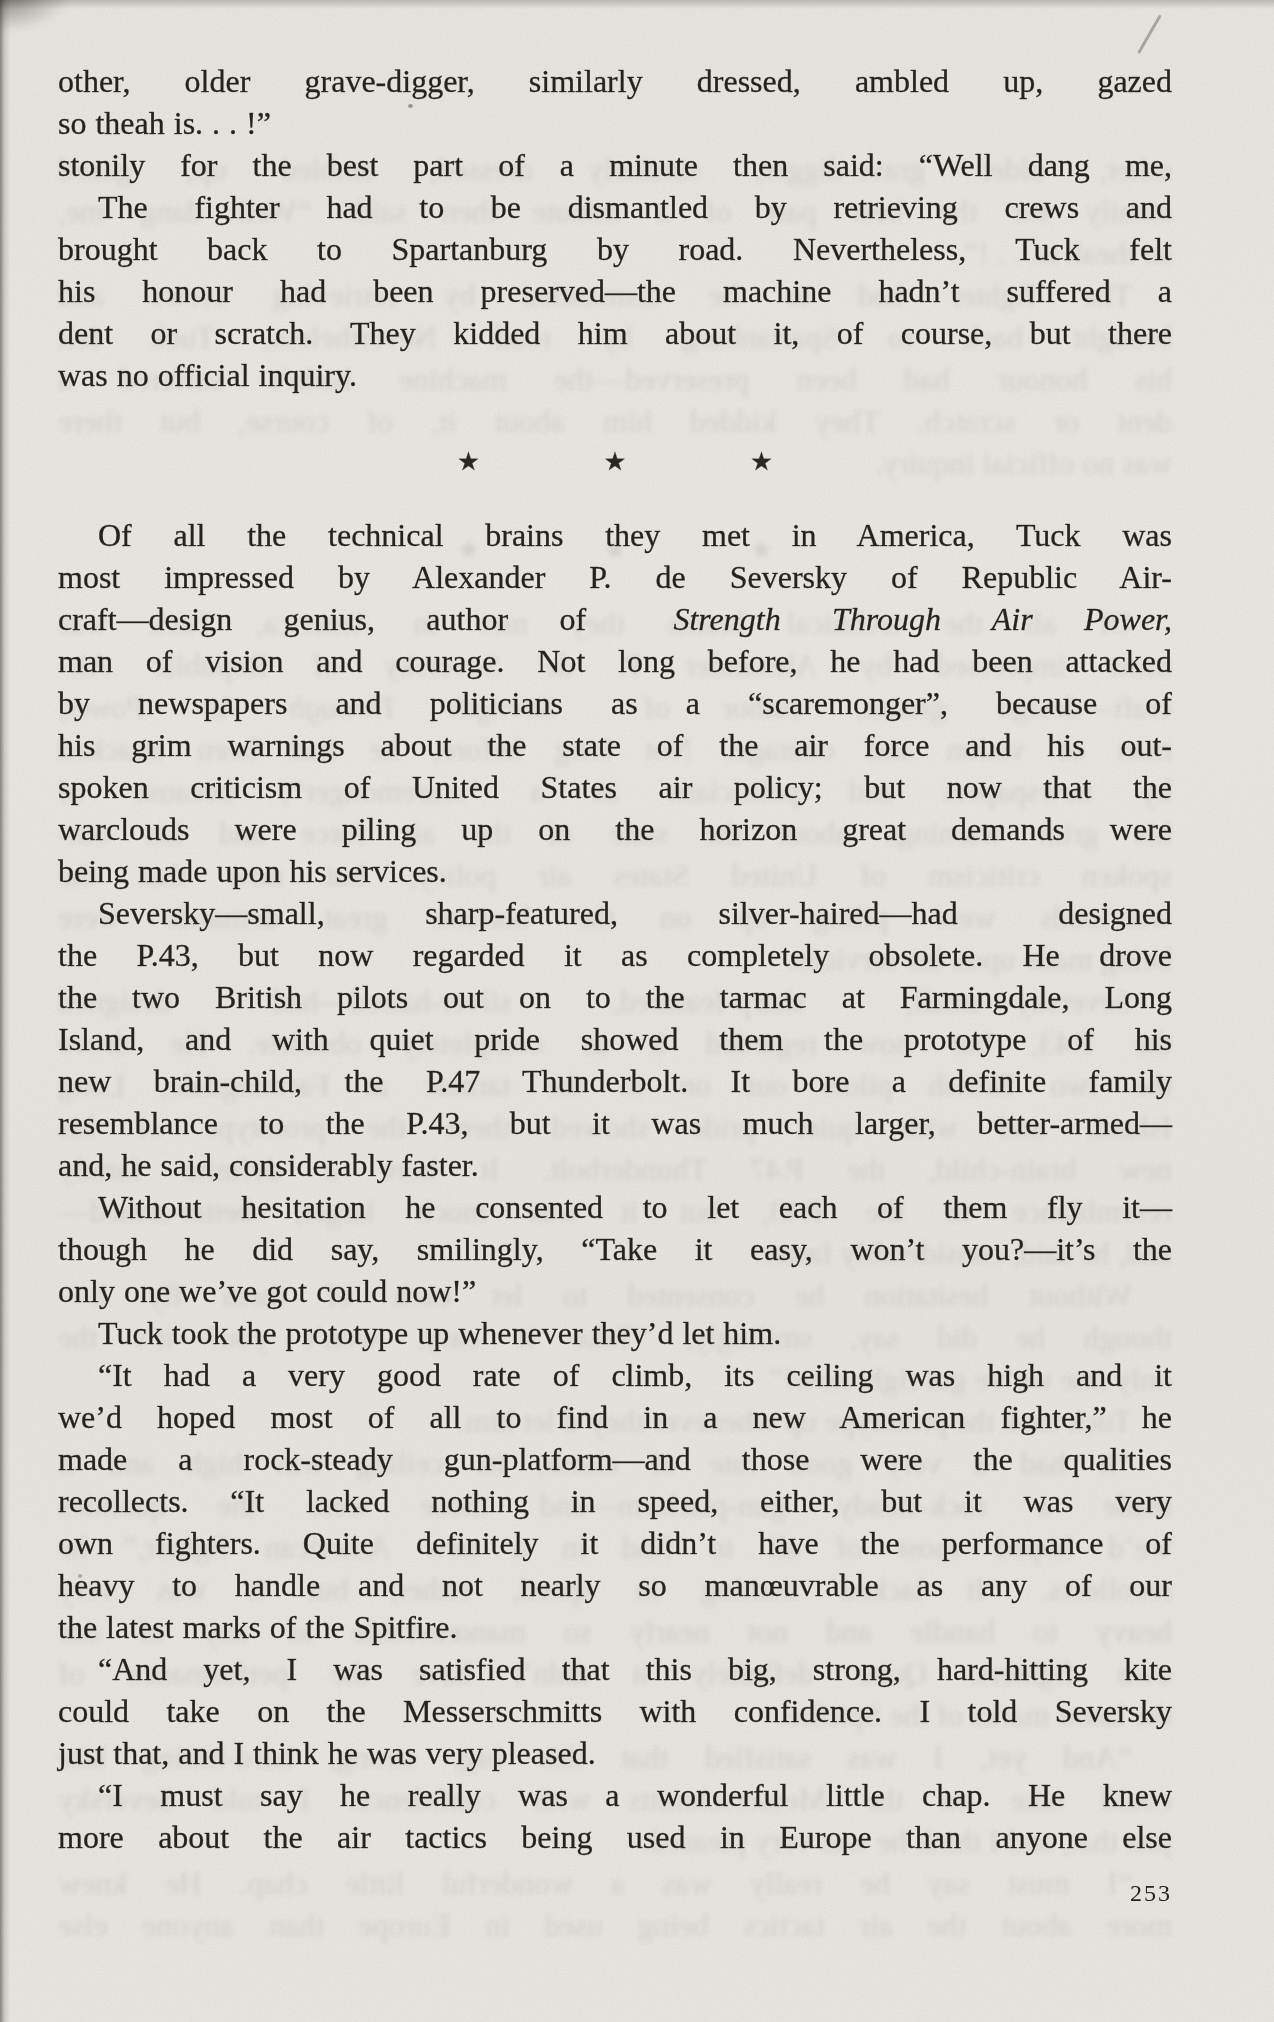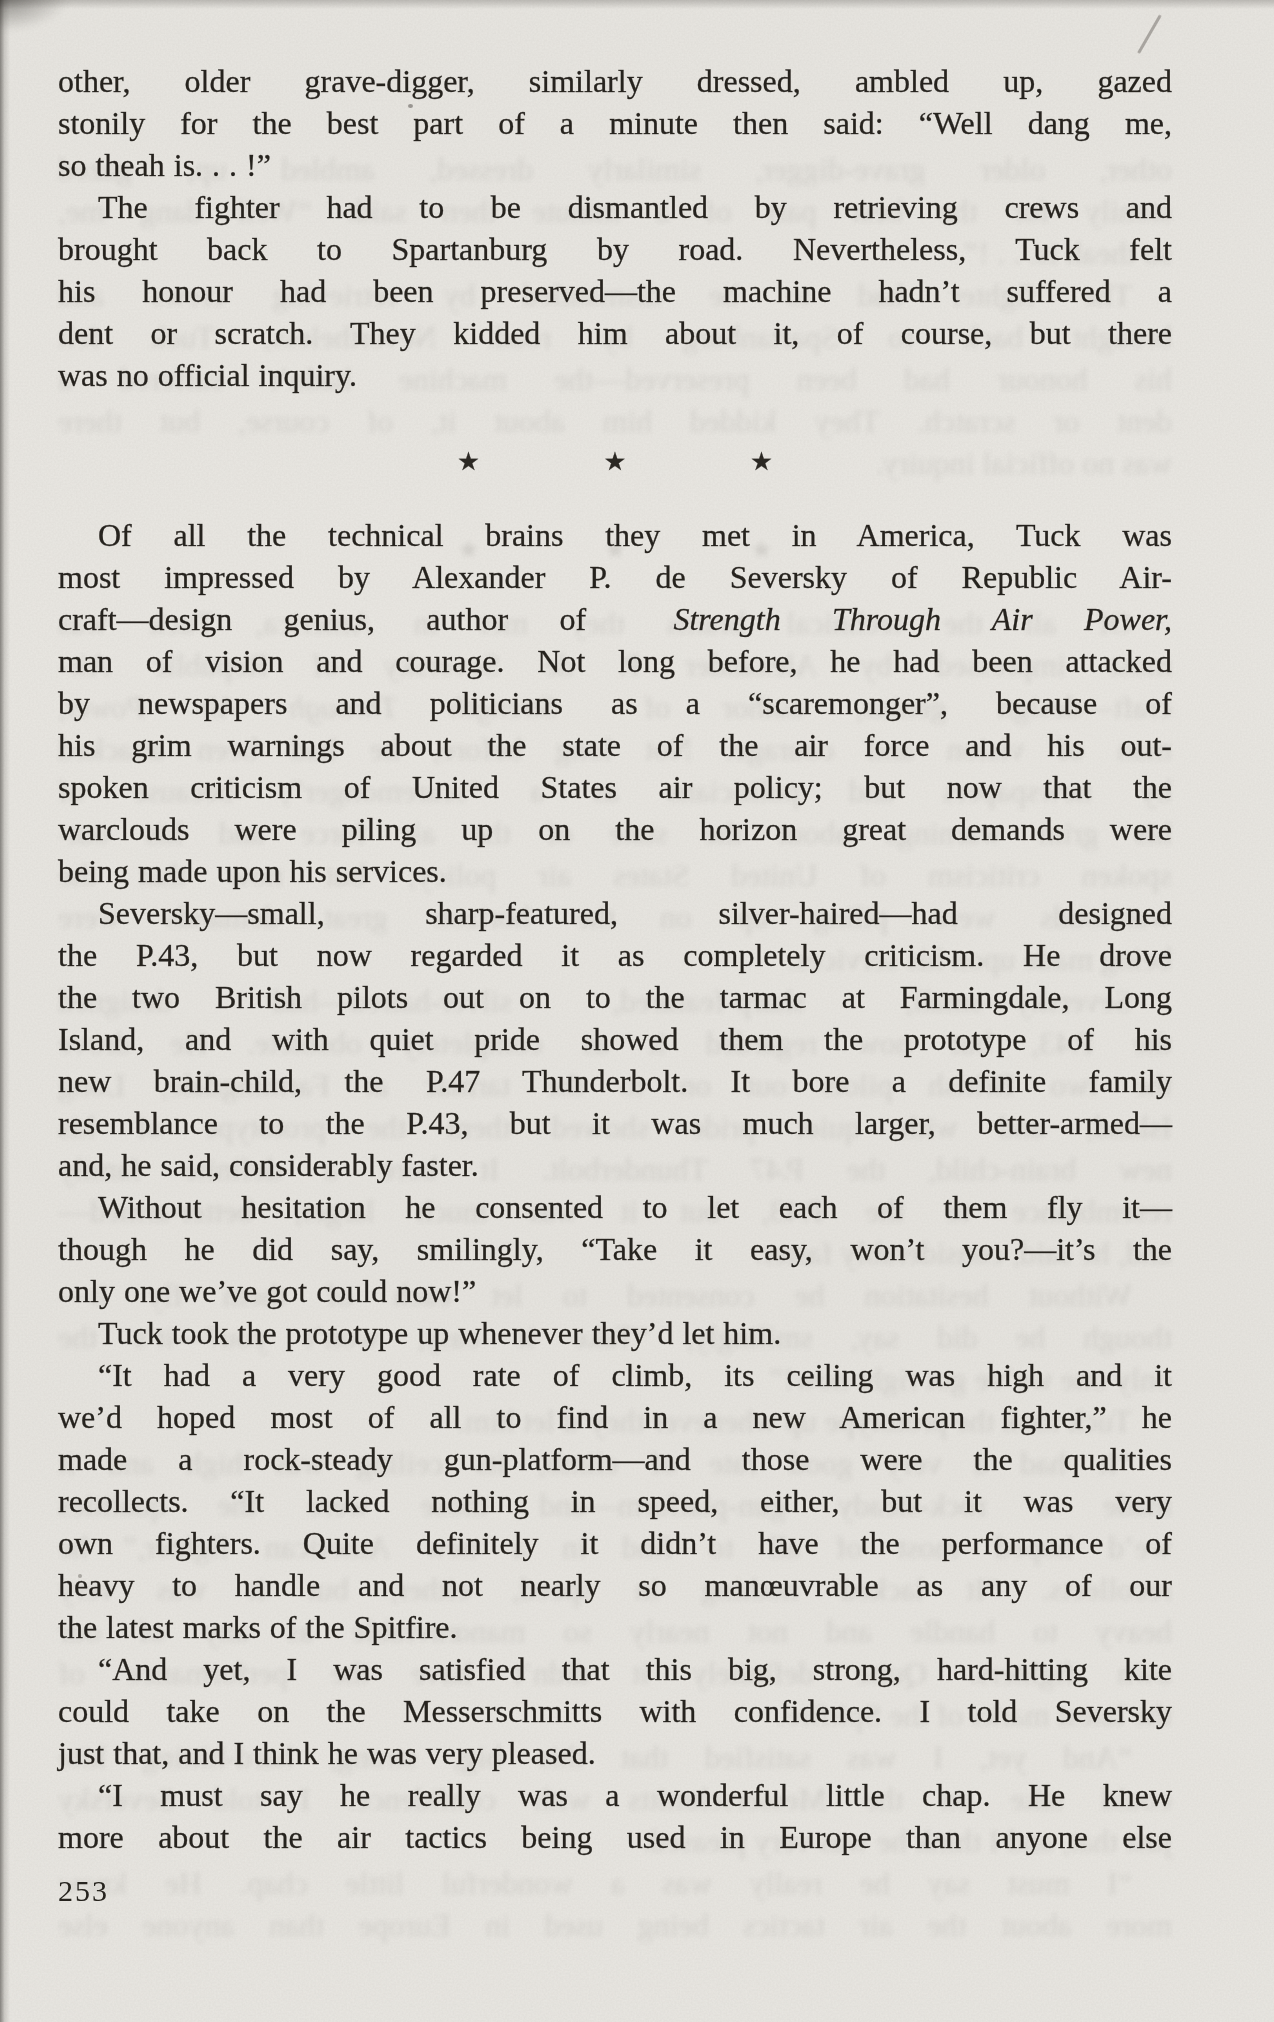--- a/index.html
+++ b/index.html
@@ -99,23 +99,23 @@
     gap: 124px;
     height: 42px;
     margin: 44px 0 32px 0;
     font-size: 25px;
     color: #2b2823;
     filter: none;
   }
   .separator .star { line-height: 1; }
 
   .page-number {
-    margin-top: 22px;
-    text-align: left;
-    font-size: 30px;
+    margin-top: 28px;
+    text-align: right;
+    font-size: 24px;
     letter-spacing: 2px;
     color: #26231e;
   }
 </style>
 </head>
 <body>
 
 <svg class="noise" xmlns="http://www.w3.org/2000/svg" preserveAspectRatio="none">
   <filter id="paperNoise">
     <feTurbulence type="fractalNoise" baseFrequency="0.55" numOctaves="2" seed="7" stitchTiles="stitch"></feTurbulence>
@@ -186,22 +186,22 @@
     </div>
     <div class="para indent">
       <div class="line"><span>“I must say he really was a wonderful little chap. He knew</span></div>
       <div class="line"><span>more about the air tactics being used in Europe than anyone else</span></div>
     </div>
   </div>
 
 <div class="text-block">
     <div class="para">
       <div class="line"><span>other, older grave-digger, similarly dressed, ambled up, gazed</span></div>
+      <div class="line line-end"><span>so theah is. . . !”</span></div>
       <div class="line"><span>stonily for the best part of a minute then said: “Well dang me,</span></div>
-      <div class="line line-end"><span>so theah is. . . !”</span></div>
     </div>
     <div class="para indent">
       <div class="line"><span>The fighter had to be dismantled by retrieving crews and</span></div>
       <div class="line"><span>brought back to Spartanburg by road. Nevertheless, Tuck felt</span></div>
       <div class="line"><span>his honour had been preserved—the machine hadn’t suffered a</span></div>
       <div class="line"><span>dent or scratch. They kidded him about it, of course, but there</span></div>
       <div class="line line-end"><span>was no official inquiry.</span></div>
     </div>
     <div class="separator">
       <span class="star">★</span>
@@ -214,21 +214,21 @@
       <div class="line"><span>craft—design genius, author of </span><span class="it">Strength Through Air Power,</span></div>
       <div class="line"><span>man of vision and courage. Not long before, he had been attacked</span></div>
       <div class="line"><span>by newspapers and politicians as a “scaremonger”, because of</span></div>
       <div class="line"><span>his grim warnings about the state of the air force and his out-</span></div>
       <div class="line"><span>spoken criticism of United States air policy; but now that the</span></div>
       <div class="line"><span>warclouds were piling up on the horizon great demands were</span></div>
       <div class="line line-end"><span>being made upon his services.</span></div>
     </div>
     <div class="para indent">
       <div class="line"><span>Seversky—small, sharp-featured, silver-haired—had designed</span></div>
-      <div class="line"><span>the P.43, but now regarded it as completely criticism. He drove</span></div>
+      <div class="line"><span>the P.43, but now regarded it as completely obsolete. He drove</span></div>
       <div class="line"><span>the two British pilots out on to the tarmac at Farmingdale, Long</span></div>
       <div class="line"><span>Island, and with quiet pride showed them the prototype of his</span></div>
       <div class="line"><span>new brain-child, the P.47 Thunderbolt. It bore a definite family</span></div>
       <div class="line"><span>resemblance to the P.43, but it was much larger, better-armed—</span></div>
       <div class="line line-end"><span>and, he said, considerably faster.</span></div>
     </div>
     <div class="para indent">
       <div class="line"><span>Without hesitation he consented to let each of them fly it—</span></div>
       <div class="line"><span>though he did say, smilingly, “Take it easy, won’t you?—it’s the</span></div>
       <div class="line line-end"><span>only one we’ve got could now!”</span></div>

